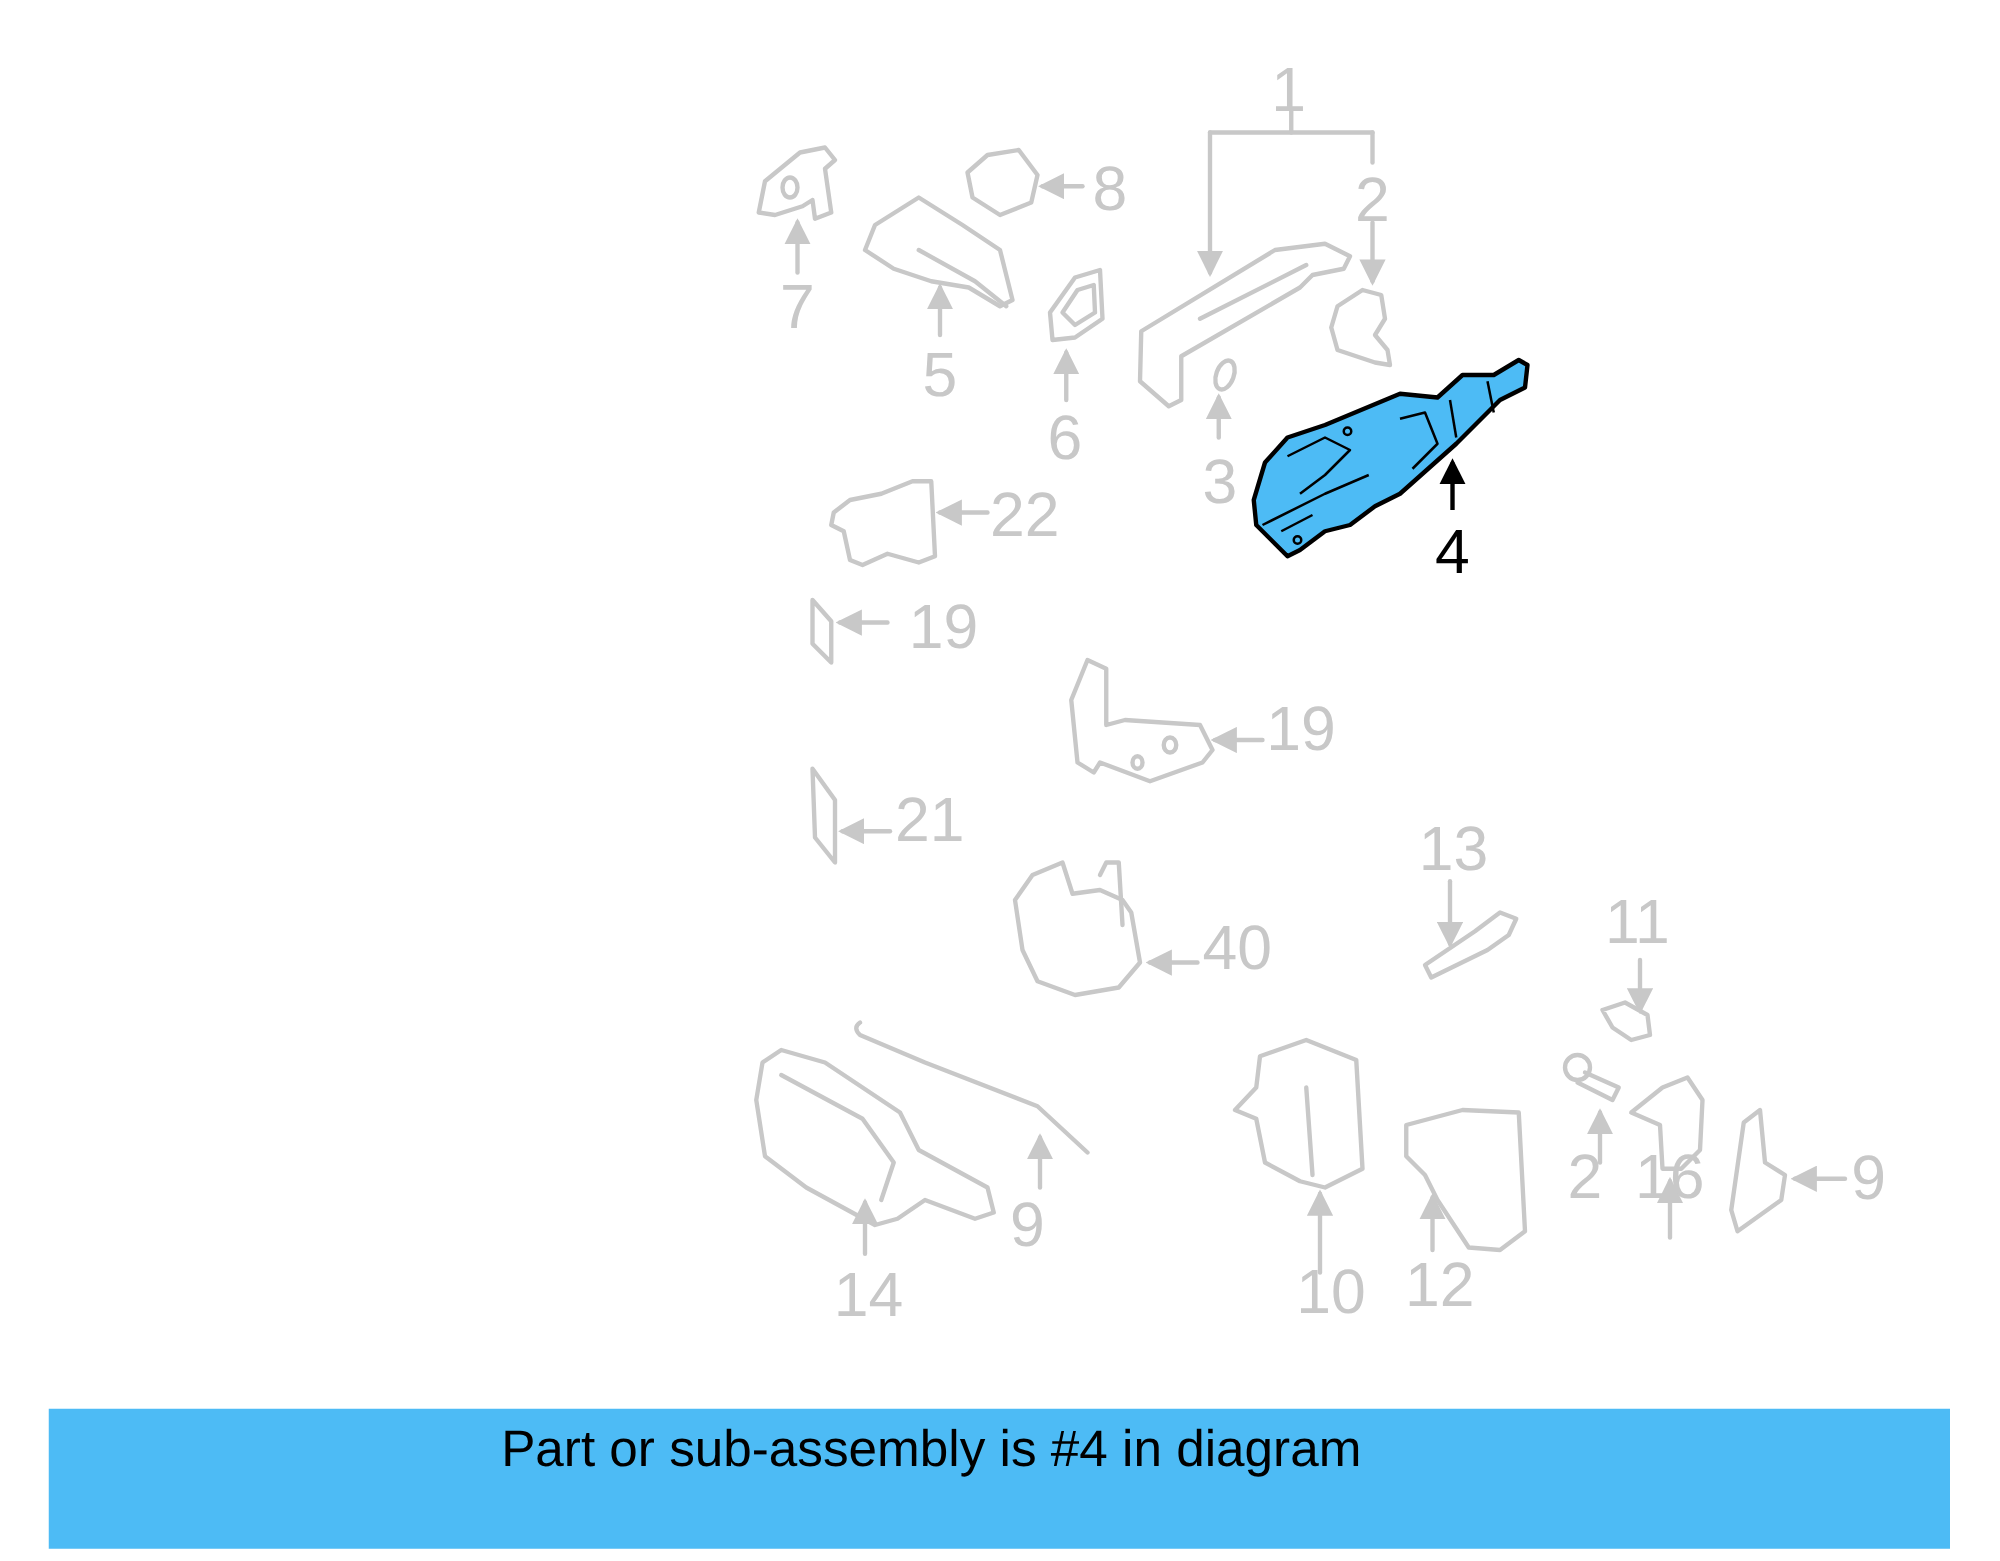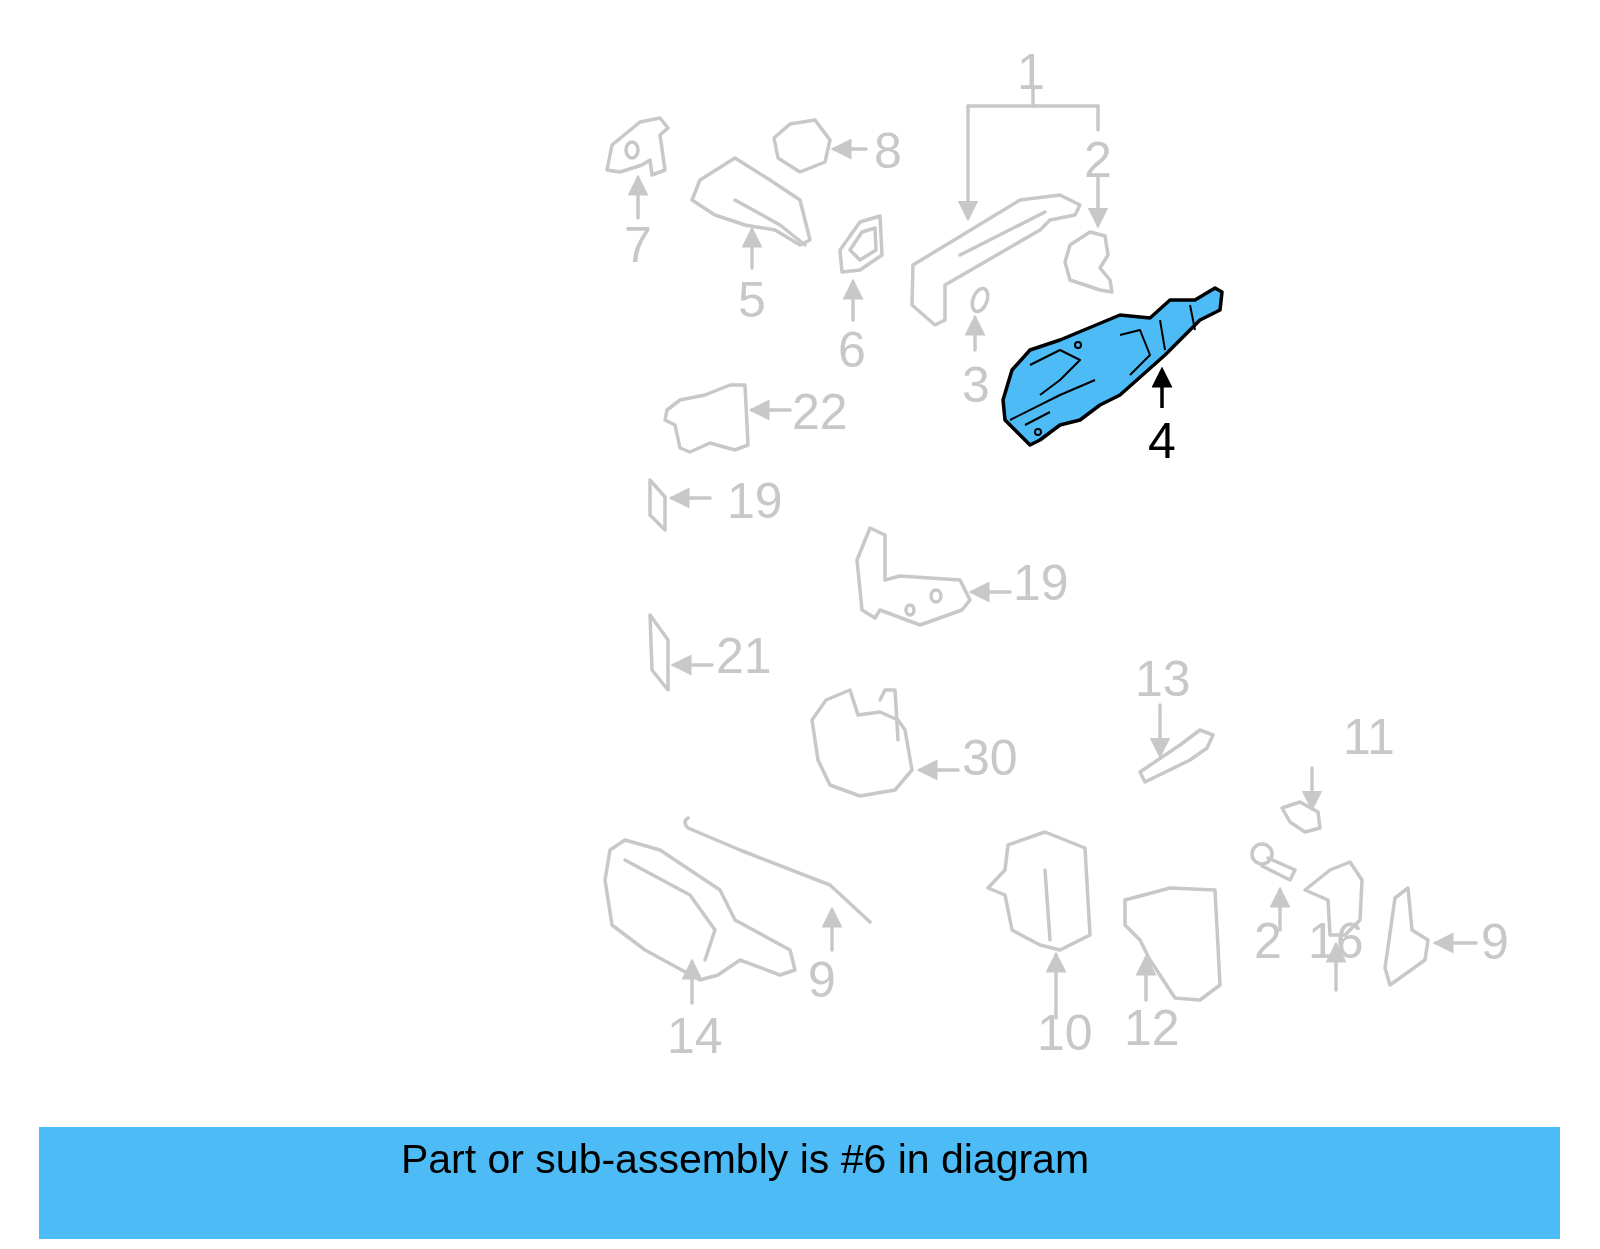--- a/index.html
+++ b/index.html
@@ -173,29 +173,29 @@
   <span class="lbl" style="left:1017px;top:47px">1</span>
   <span class="lbl" style="left:1084px;top:135px">2</span>
   <span class="lbl" style="left:962px;top:360px">3</span>
   <span class="lbl active" style="left:1148px;top:416px">4</span>
   <span class="lbl" style="left:738px;top:275px">5</span>
   <span class="lbl" style="left:838px;top:325px">6</span>
   <span class="lbl" style="left:624px;top:220px">7</span>
   <span class="lbl" style="left:874px;top:126px">8</span>
   <span class="lbl" style="left:1481px;top:917px">9</span>
   <span class="lbl" style="left:1037px;top:1008px">10</span>
-  <span class="lbl" style="left:1343px;top:712px">11</span>
+  <span class="lbl" style="left:1284px;top:712px">11</span>
   <span class="lbl" style="left:1124px;top:1003px">12</span>
   <span class="lbl" style="left:1135px;top:654px">13</span>
   <span class="lbl" style="left:667px;top:1011px">14</span>
   <span class="lbl" style="left:808px;top:955px">9</span>
   <span class="lbl" style="left:1308px;top:916px">16</span>
   <span class="lbl" style="left:1254px;top:916px">2</span>
   <span class="lbl" style="left:1013px;top:558px">19</span>
   <span class="lbl" style="left:727px;top:476px">19</span>
-  <span class="lbl" style="left:962px;top:733px">30</span>
+  <span class="lbl" style="left:962px;top:733px">40</span>
   <span class="lbl" style="left:716px;top:631px">21</span>
   <span class="lbl" style="left:792px;top:387px">22</span>
 </div>
 
 <div id="banner">
-  <div class="line l1">Part or sub-assembly is #6 in diagram</div>
+  <div class="line l1">Part or sub-assembly is #4 in diagram</div>
 </div>
 
 </body></html>

